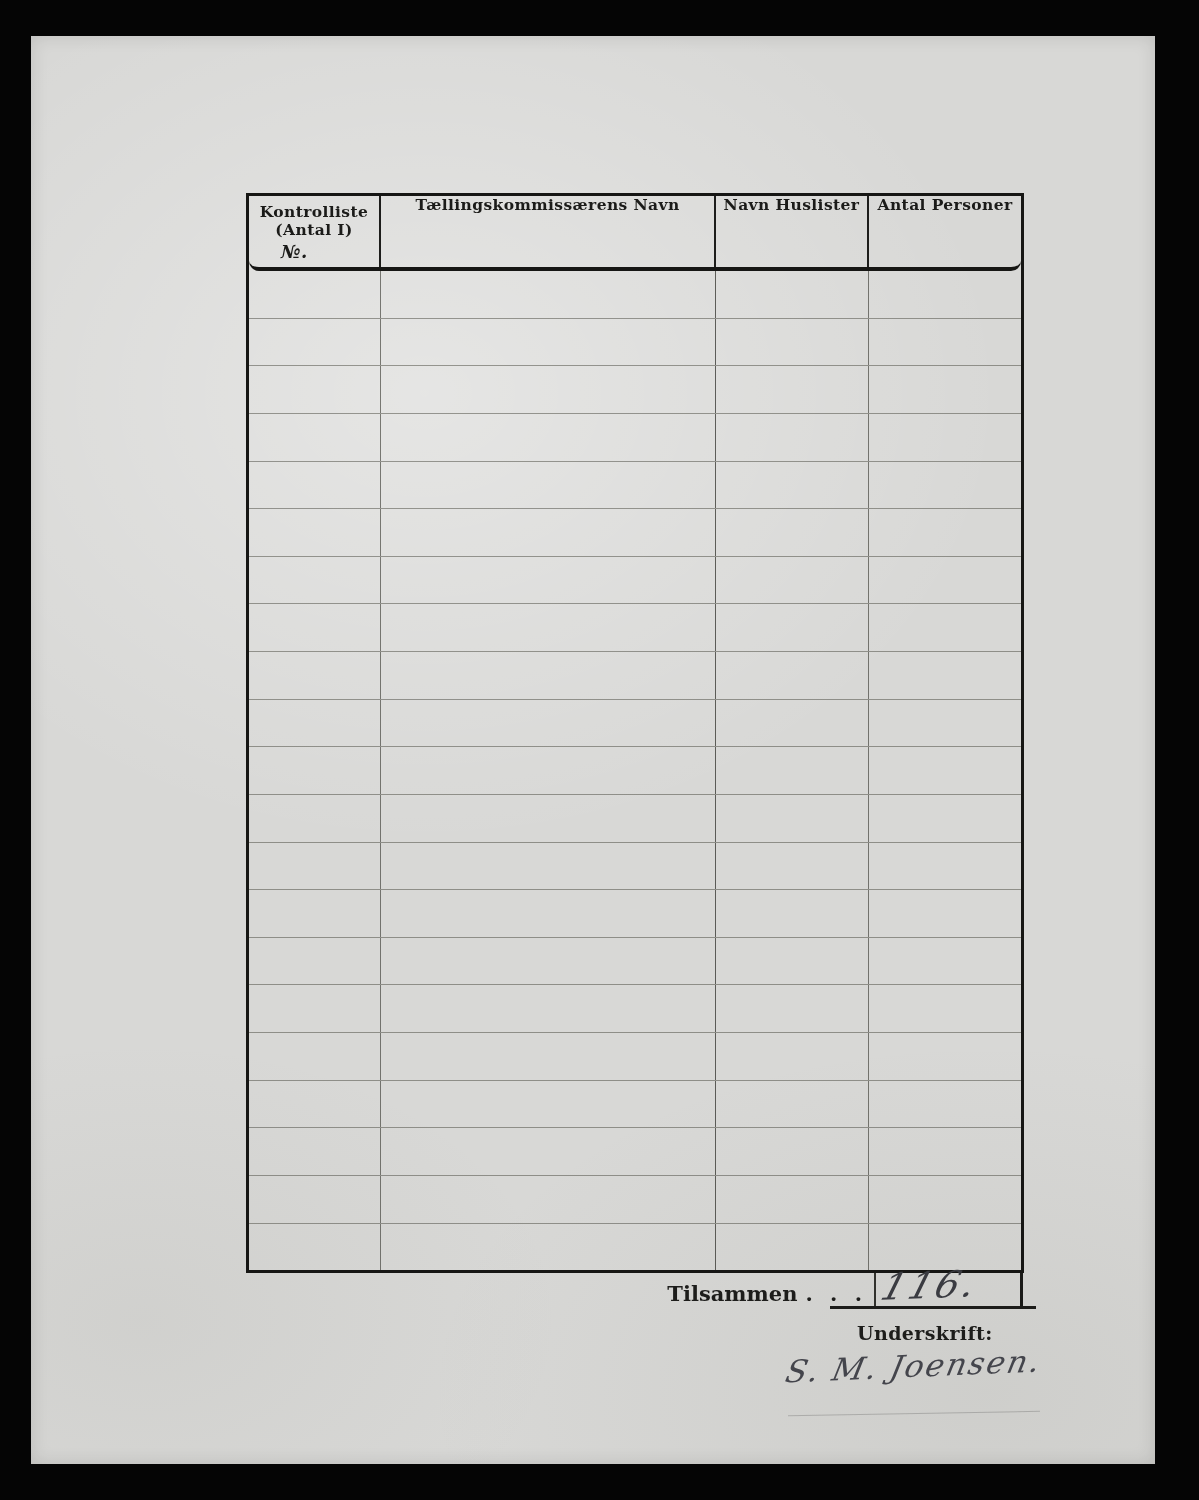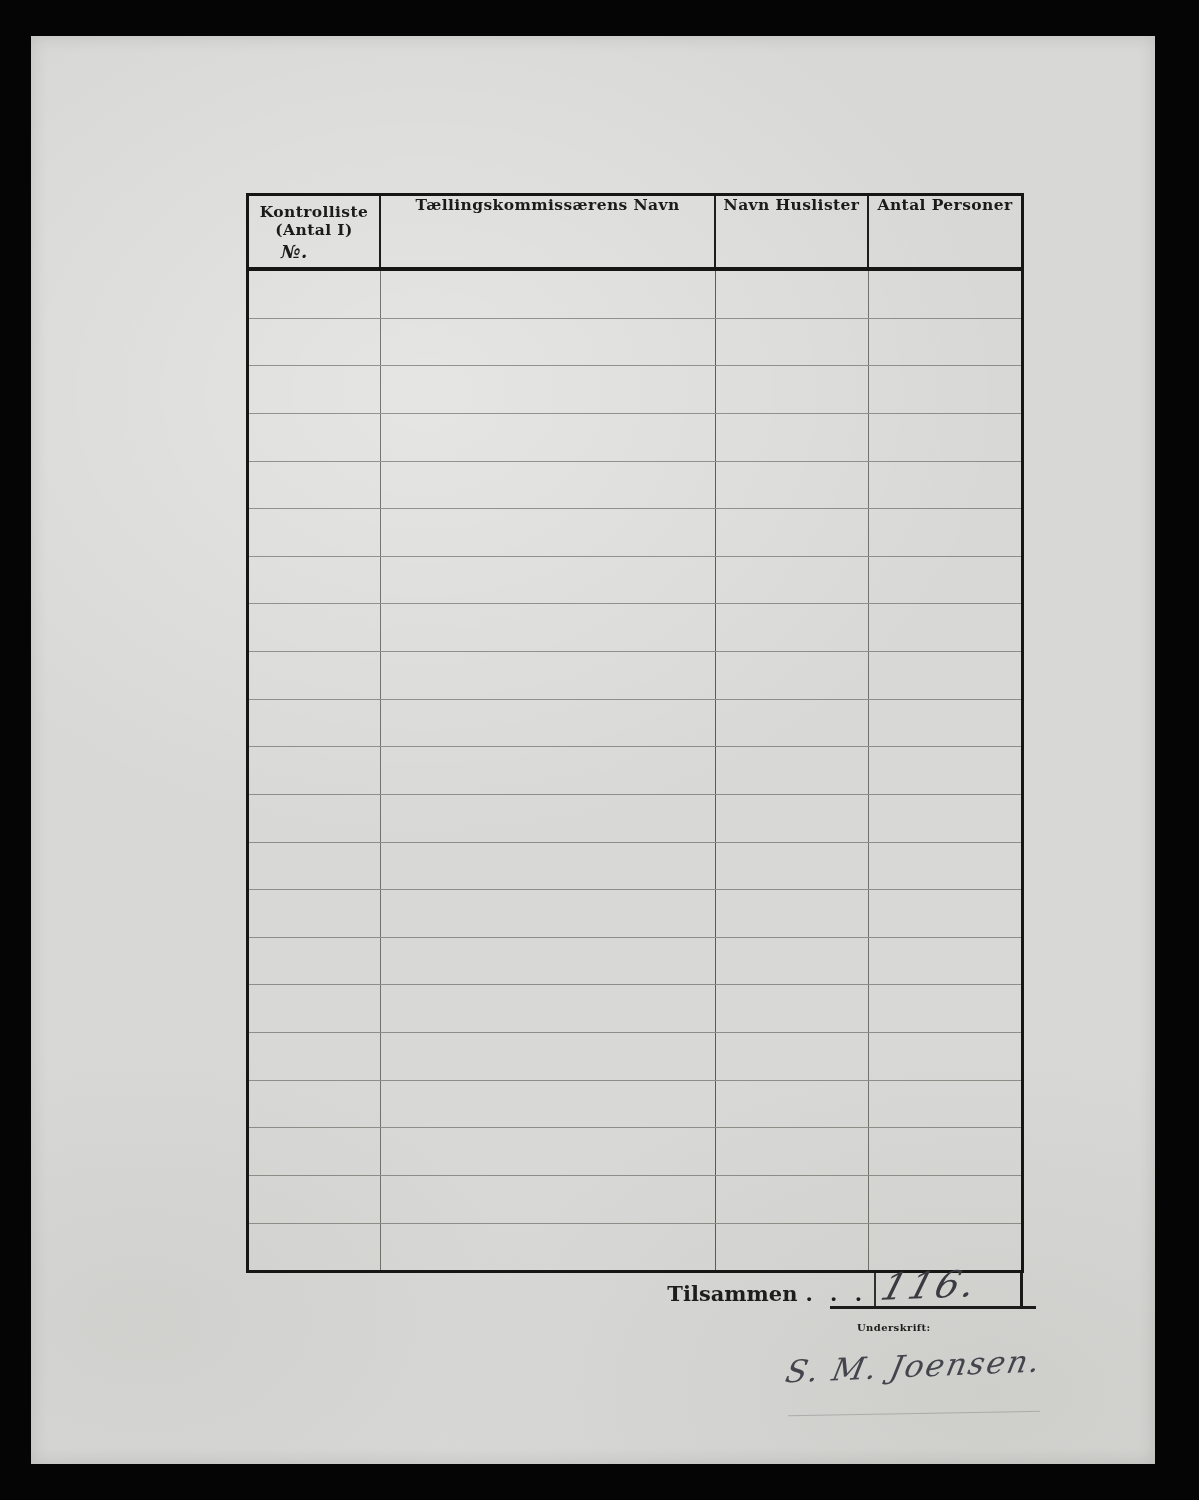--- a/index.html
+++ b/index.html
@@ -40,20 +40,21 @@
     box-sizing: border-box;
     display: flex;
     flex-direction: column;
   }
   .thead {
     height: 71px;
     flex: 0 0 71px;
     border-bottom: 4px solid #161614;
     display: flex;
     color: #1b1b19;
+    border-radius: 10px;
   }
   .th {
     box-sizing: border-box;
     display: flex;
     flex-direction: column;
     align-items: center;
     justify-content: flex-start;
     font-weight: bold;
     font-size: 15.5px;
     letter-spacing: 0.4px;
@@ -139,21 +140,21 @@
     transform: skewX(-18deg) rotate(-2deg);
     letter-spacing: 3px;
     white-space: nowrap;
   }
   
   #underskrift-label {
     position: absolute;
     left: 826px;
     top: 1286px;
     font-weight: bold;
-    font-size: 10px;
+    font-size: 19px;
     color: #1d1d1b;
     letter-spacing: 0.4px;
   }
   #signature {
     position: absolute;
     left: 748px;
     top: 1312px;
     width: 270px;
     text-align: center;
     font-size: 31px;

